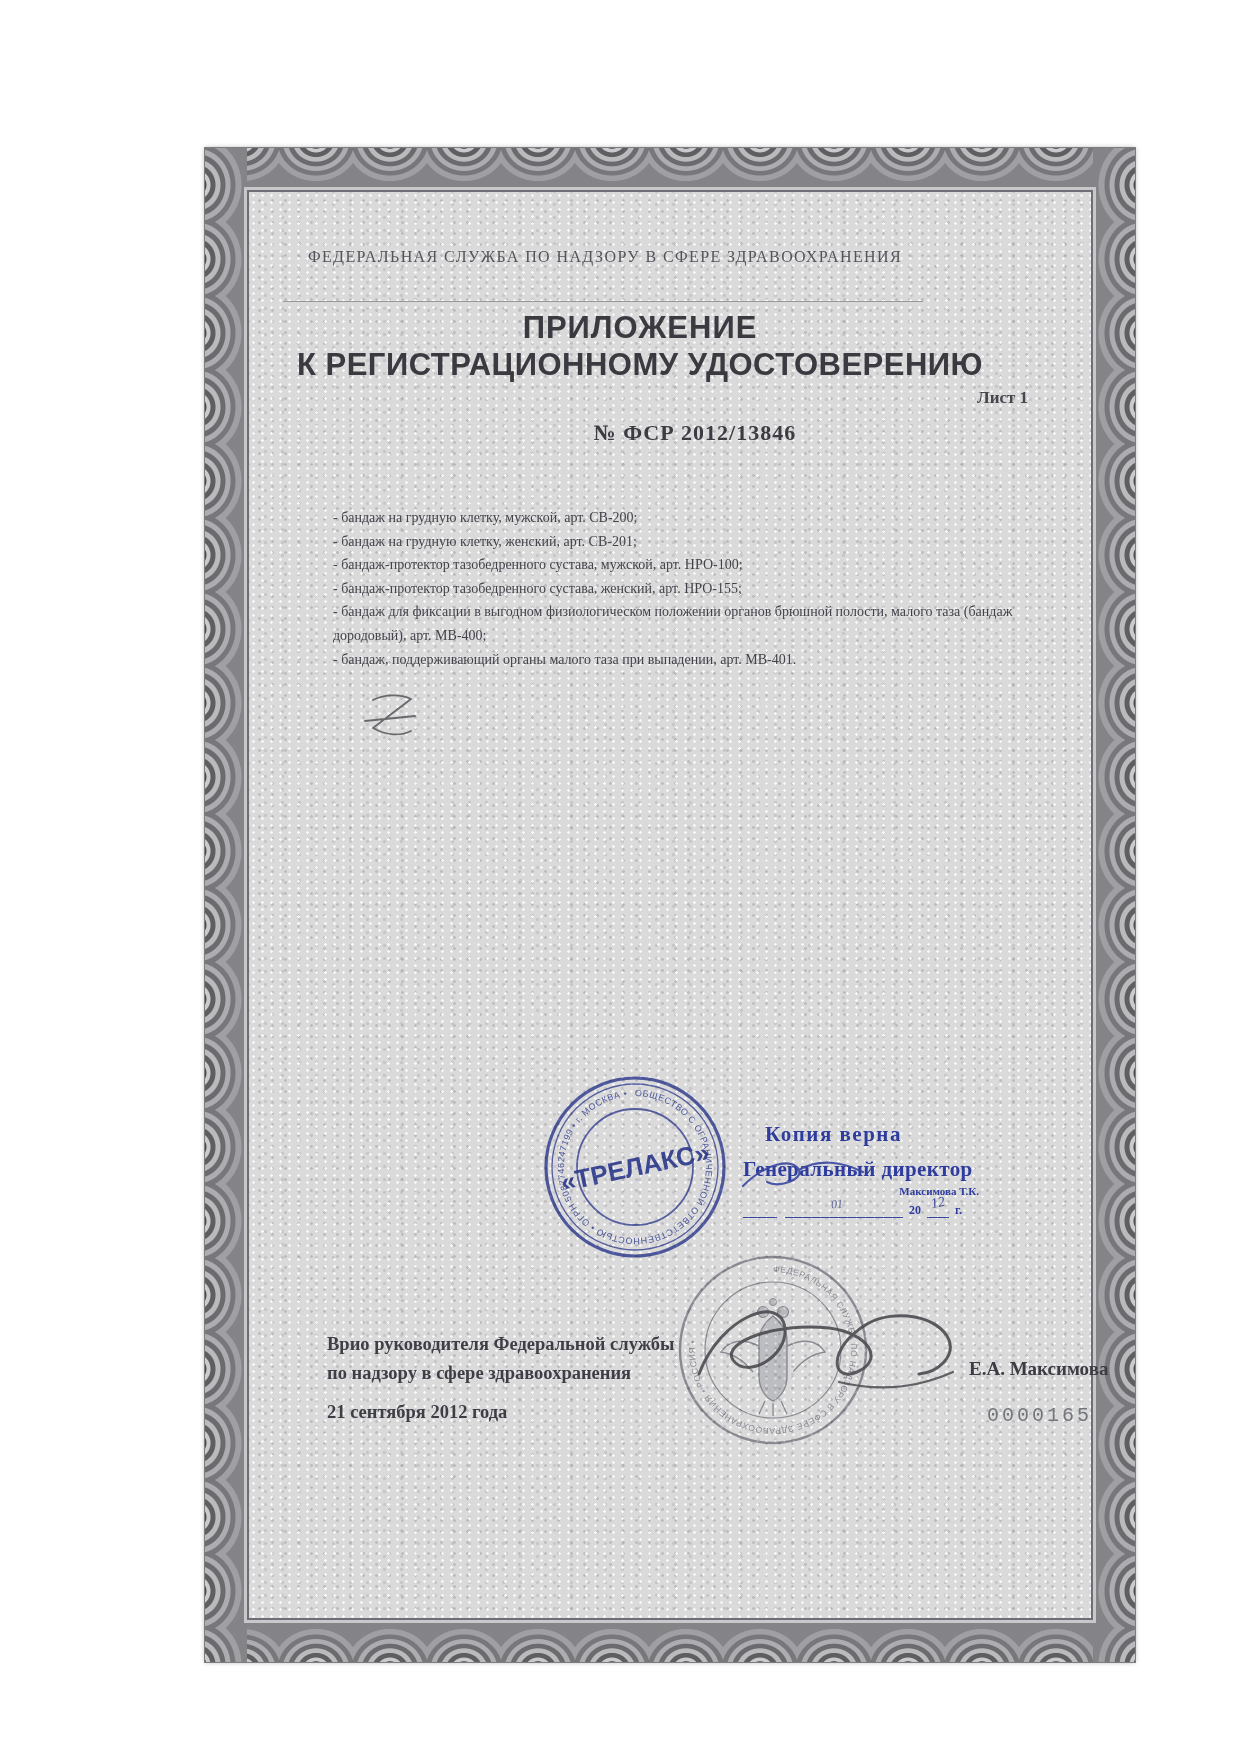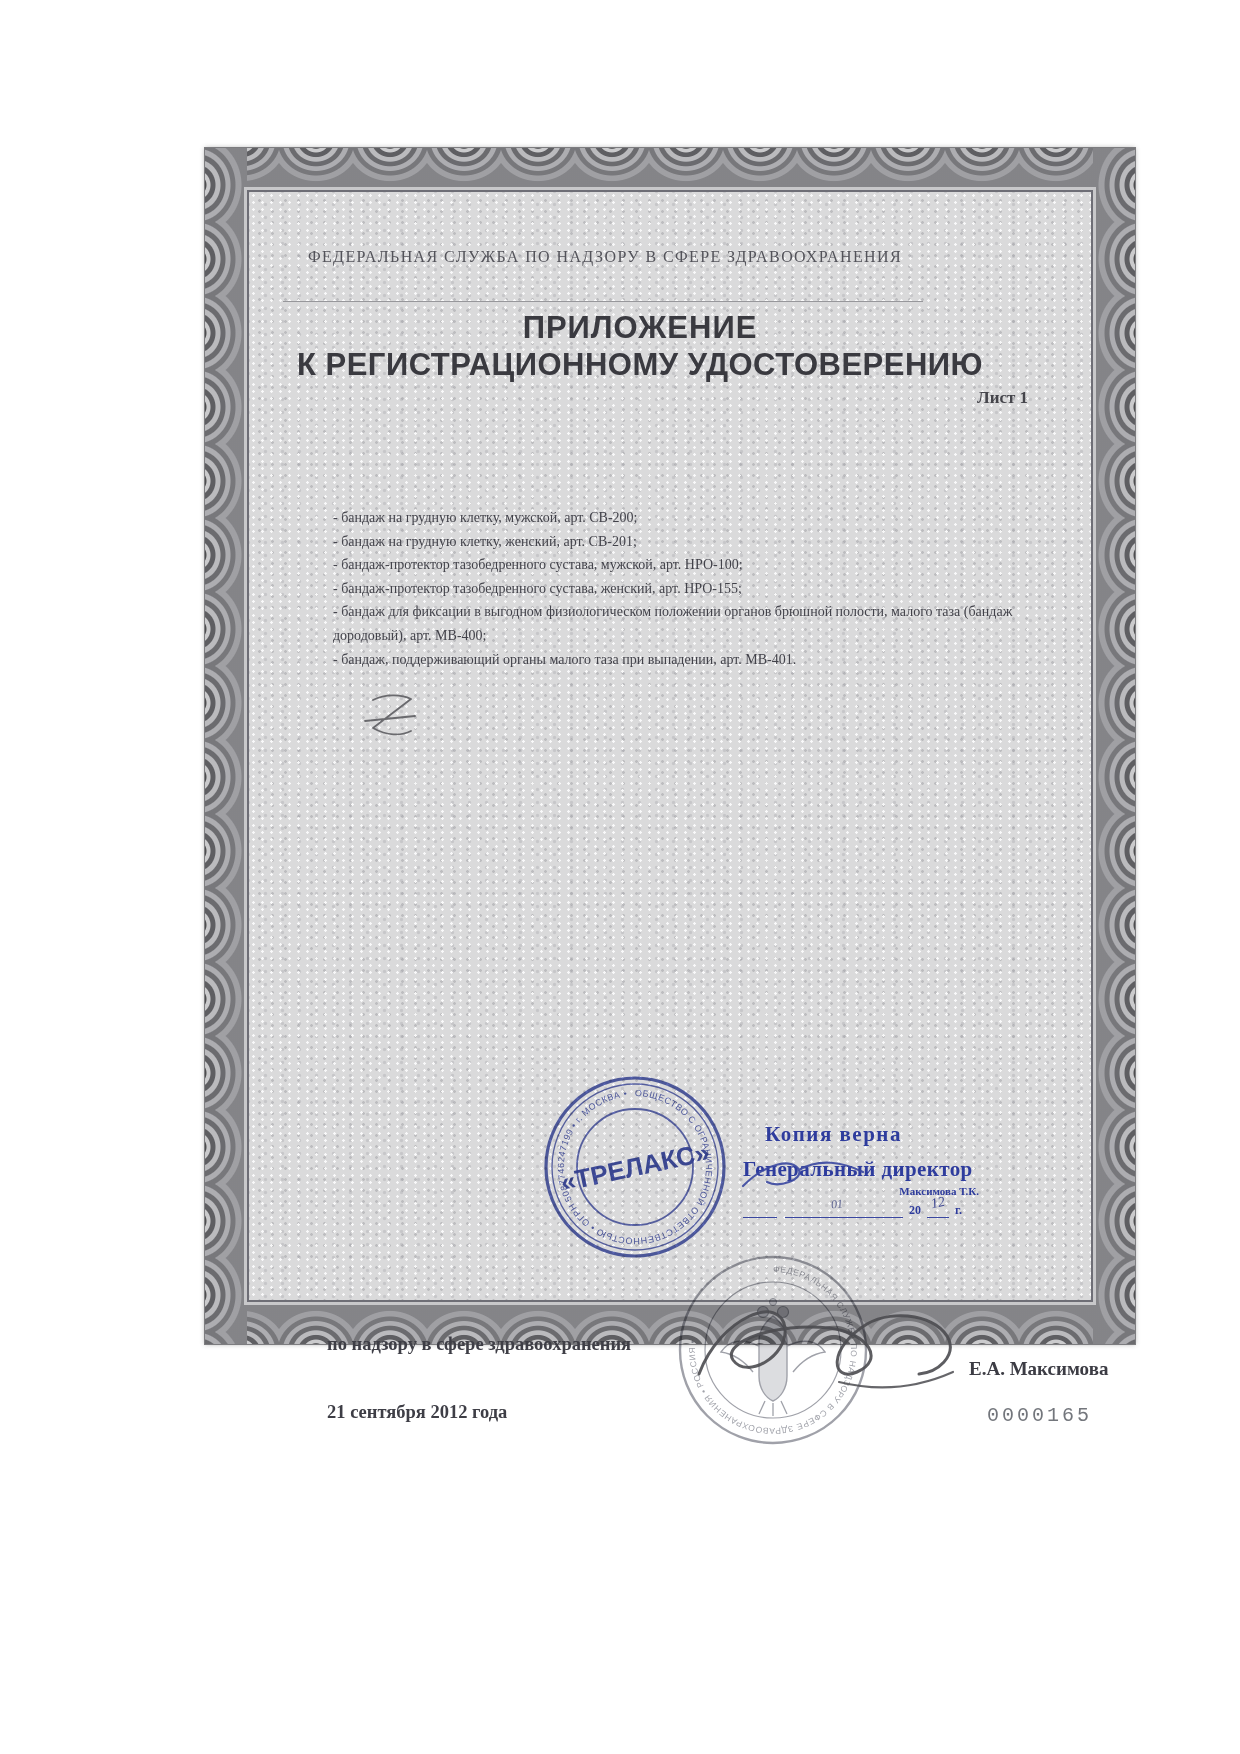--- a/index.html
+++ b/index.html
@@ -1,19 +1,19 @@
 <!DOCTYPE html>
 <html><head>
 <meta charset="utf-8">
 <style>
   html,body{margin:0;padding:0;background:#ffffff;}
   body{width:1240px;height:1754px;position:relative;font-family:"Liberation Serif",serif;}
 
   
-  .scan{position:absolute;left:205px;top:148px;width:930px;height:1196px;
+  .scan{position:absolute;left:205px;top:148px;width:930px;height:1514px;
         background:#9c9c9e;box-shadow:0 0 5px rgba(60,60,60,.45);outline:1px solid #7d7d80;}
 
   
   .band{position:absolute;background-color:#9c9c9e;}
   .band.top,.band.bottom{left:0;right:0;height:42px;background-repeat:repeat-x;background-size:74px 42px;}
   .band.top{top:0;background-image:radial-gradient(ellipse 52px 48px at 50% -8px,
       rgba(70,70,72,.9) 0 9px, rgba(205,205,207,.95) 10px 13px, rgba(88,88,92,.9) 14px 18px,
       rgba(188,188,191,.95) 19px 23px, rgba(102,102,106,.9) 24px 28px, rgba(174,174,178,.95) 29px 33px,
       rgba(116,116,120,.9) 34px 38px, rgba(160,160,164,.95) 39px 44px, rgba(130,130,134,.9) 45px);}
   .band.bottom{bottom:0;background-image:radial-gradient(ellipse 52px 48px at 50% 50px,
@@ -92,20 +92,21 @@
 
     <div class="abs center agency">ФЕДЕРАЛЬНАЯ СЛУЖБА ПО НАДЗОРУ В СФЕРЕ ЗДРАВООХРАНЕНИЯ</div>
 
     <div class="abs rule"></div>
 
     <div class="abs center title2">К РЕГИСТРАЦИОННОМУ УДОСТОВЕРЕНИЮ</div>
     <div class="abs center title1">ПРИЛОЖЕНИЕ</div>
 
     <div class="abs sheet">Лист 1</div>
 
+    <div class="abs center regnum">№ ФСР 2012/13846</div>
 
     <div class="abs items">
       <div>- бандаж на грудную клетку, мужской, арт. СВ-200;</div>
       <div>- бандаж на грудную клетку, женский, арт. СВ-201;</div>
       <div>- бандаж-протектор тазобедренного сустава, мужской, арт. НРО-100;</div>
       <div>- бандаж-протектор тазобедренного сустава, женский, арт. НРО-155;</div>
       <div>- бандаж для фиксации в выгодном физиологическом положении органов брюшной полости, малого таза (бандаж дородовый), арт. МВ-400;</div>
       <div>- бандаж, поддерживающий органы малого таза при выпадении, арт. МВ-401.</div>
     </div>
 
@@ -164,20 +165,21 @@
       </g>
     </svg>
 
     <svg class="abs bigsig" width="280" height="128">
       <path d="M10,96 C32,38 92,16 96,50 C99,78 58,102 44,82 C32,64 88,44 140,50 C180,55 196,82 168,94
                C142,105 138,70 178,46 C206,30 250,38 260,62 C266,78 250,94 230,96" fill="none" stroke="#4b4b50" stroke-width="3" stroke-linecap="round" opacity=".9"></path>
       <path d="M150,104 C190,114 228,110 264,94" fill="none" stroke="#4b4b50" stroke-width="2.2" stroke-linecap="round" opacity=".85"></path>
     </svg>
 
     <div class="abs vrio">
+      <div>Врио руководителя Федеральной службы</div>
       <div>по надзору в сфере здравоохранения</div>
     </div>
 
     <div class="abs date">21 сентября 2012 года</div>
 
     <div class="abs telnova">Е.А. Максимова</div>
 
     <div class="abs formnum">0000165</div>
 
   </div>

